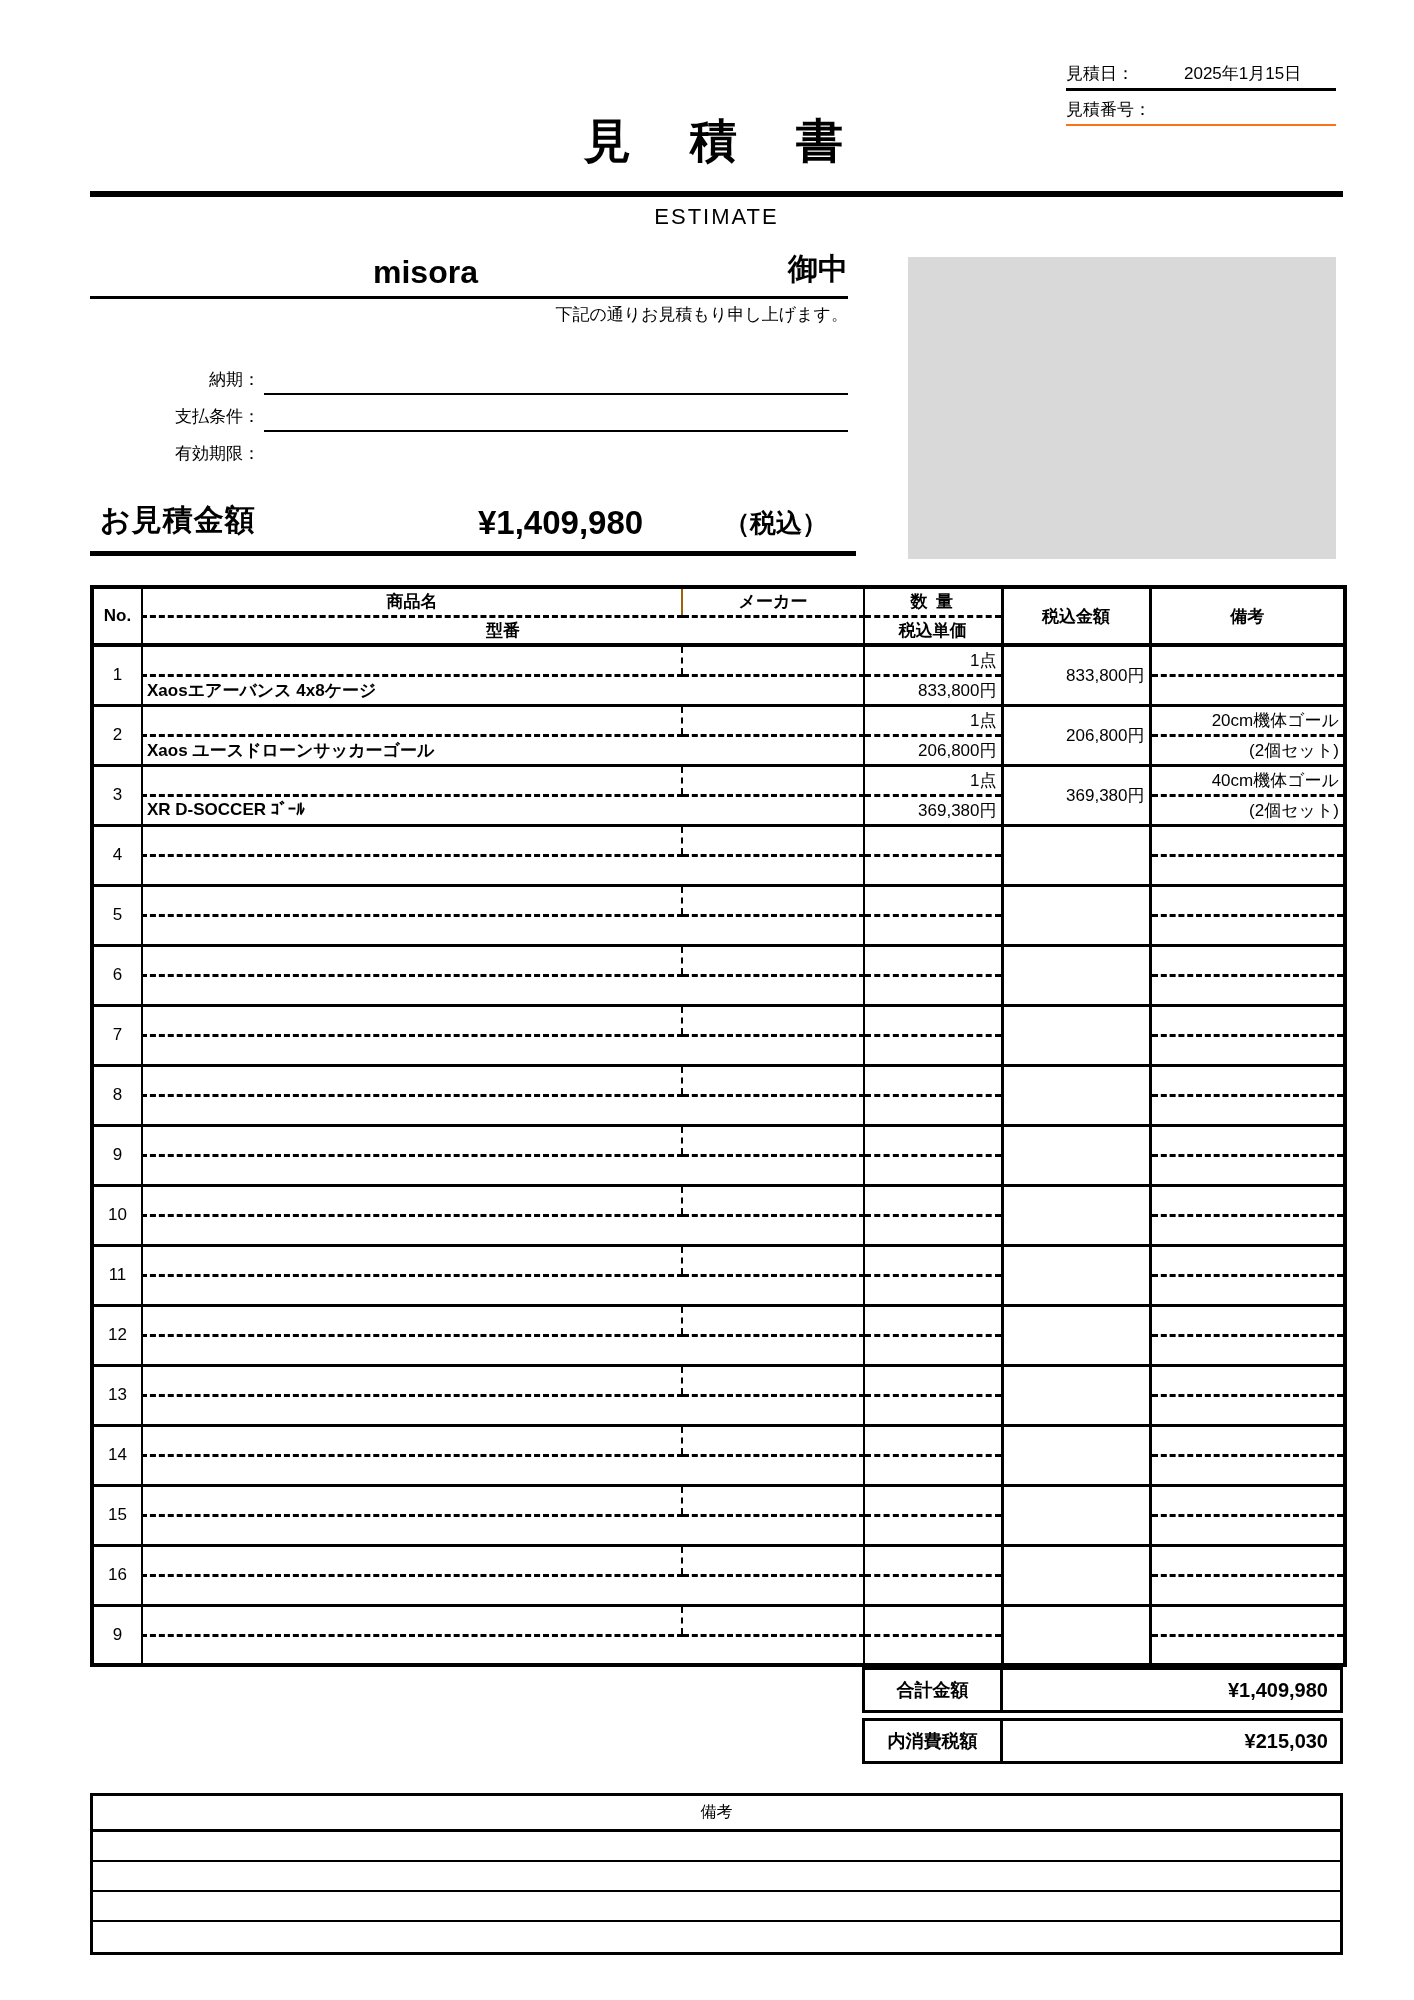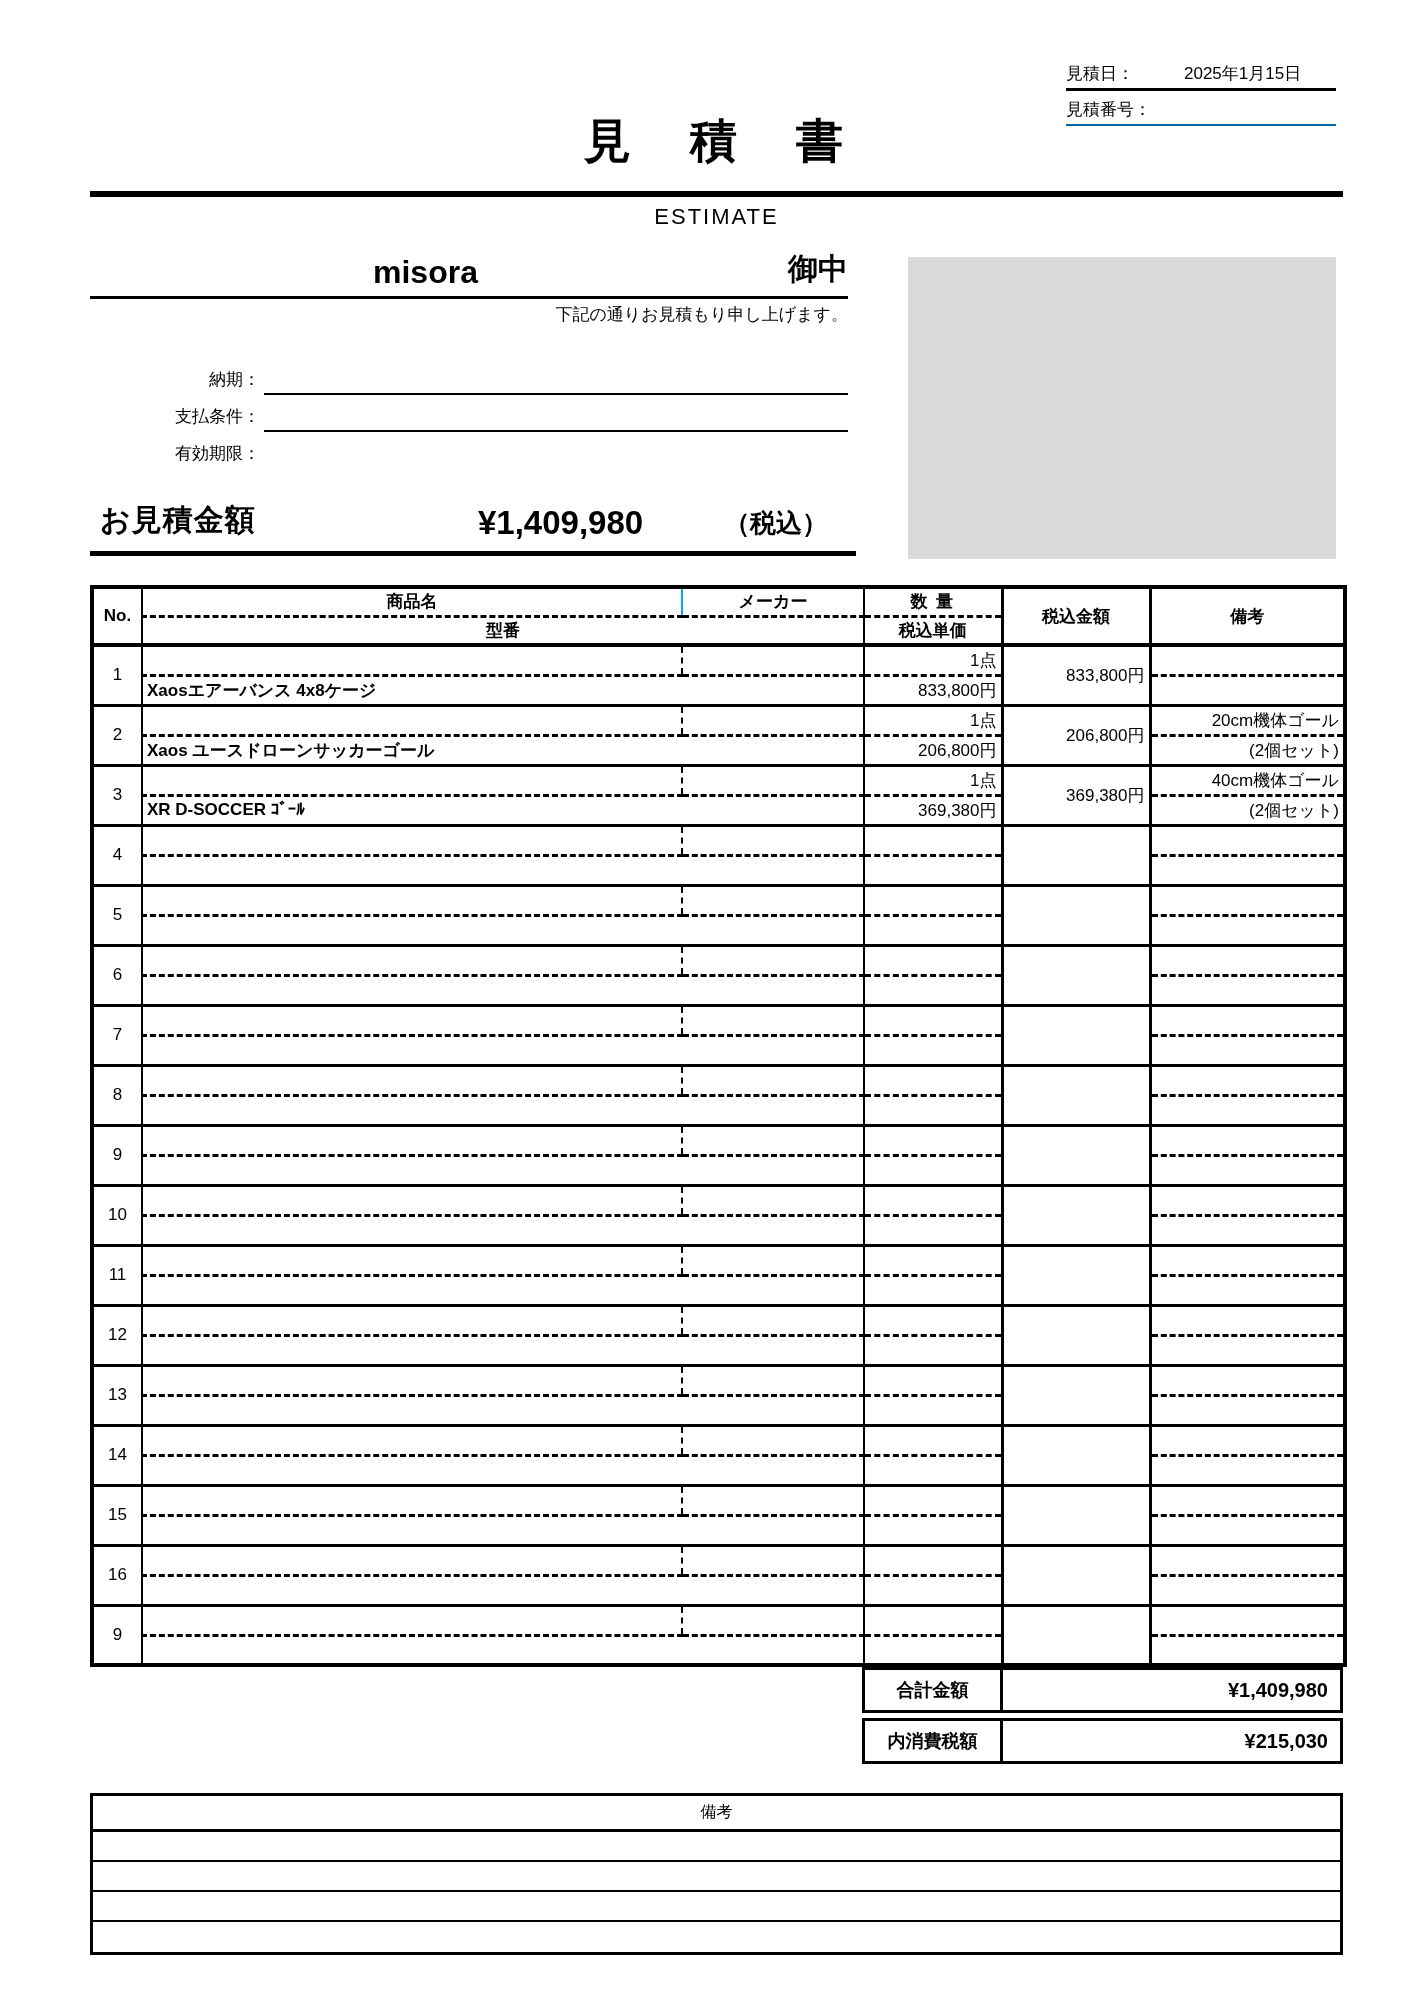--- a/index.html
+++ b/index.html
@@ -5,21 +5,21 @@
   * { margin:0; padding:0; box-sizing:border-box; }
   html,body { background:#ffffff; }
   body {
     width:1414px; height:2000px; position:relative;
     font-family:"Liberation Sans","DejaVu Sans",sans-serif;
     color:#000;
   }
   
   .meta-block { position:absolute; left:1066px; top:56px; width:270px; }
   .meta-row { display:flex; align-items:flex-end; height:35px; border-bottom:3px solid #000; padding-bottom:3px; }
-  .meta-row.second { border-bottom:2px solid #0369a1; }
+  .meta-row.second { border-bottom:2px solid #f97316; }
   .meta-label { width:104px; font-size:17px; }
   .meta-value { flex:1; font-size:17px; padding-left:14px; white-space:nowrap; }
   
   .doc-title { position:absolute; left:90px; top:110px; width:1253px; text-align:center;
     font-size:47px; font-weight:bold; letter-spacing:6px; }
   .title-rule { position:absolute; left:90px; top:191px; width:1253px; height:6px; background:#000; }
   .doc-subtitle { position:absolute; left:90px; top:204px; width:1253px; text-align:center;
     font-size:22px; letter-spacing:2px; }
   
   .customer-line { position:absolute; left:90px; top:250px; width:758px; height:49px; border-bottom:3px solid #000; }
@@ -39,21 +39,21 @@
   .amount-tax { position:absolute; left:634px; bottom:10px; font-size:26px; font-weight:bold; }
   
   .stamp-box { position:absolute; left:908px; top:257px; width:428px; height:302px; background:#d9d9d9; }
   
   .items-table { position:absolute; left:90px; top:585px; width:1253px;
     border-collapse:collapse; table-layout:fixed; border:4px solid #000; }
   .items-table th, .items-table td { padding:0 4px; font-size:17px; overflow:hidden; white-space:nowrap; }
   .items-table thead tr { height:29px; }
   .items-table th { font-weight:bold; text-align:center; vertical-align:middle; }
   .h-no   { border-right:2px solid #000; border-bottom:4px solid #000; font-size:15px; }
-  .h-product { border-right:2px solid #0ea5e9; border-bottom:3px dashed #000;margin-left:18px; }
+  .h-product { border-right:2px solid #a16207; border-bottom:3px dashed #000;margin-left:18px; }
   .h-maker { border-right:2px solid #000; border-bottom:3px dashed #000; }
   .h-qty  { border-right:3px solid #000; border-bottom:3px dashed #000; letter-spacing:2px; }
   .h-amount { border-right:3px solid #000; border-bottom:4px solid #000; }
   .h-remarks { border-bottom:4px solid #000; }
   .h-model { border-right:2px solid #000; border-bottom:4px solid #000; }
   .h-unit { border-right:3px solid #000; border-bottom:4px solid #000; }
   .items-table tbody tr { height:30px; }
   .c-no { border-right:2px solid #000; border-bottom:3px solid #000; text-align:center; font-size:18px; vertical-align:middle; }
   .c-name-top { border-right:2px dashed #000; border-bottom:3px dashed #000; }
   .c-maker-top { border-right:2px solid #000; border-bottom:3px dashed #000; }

